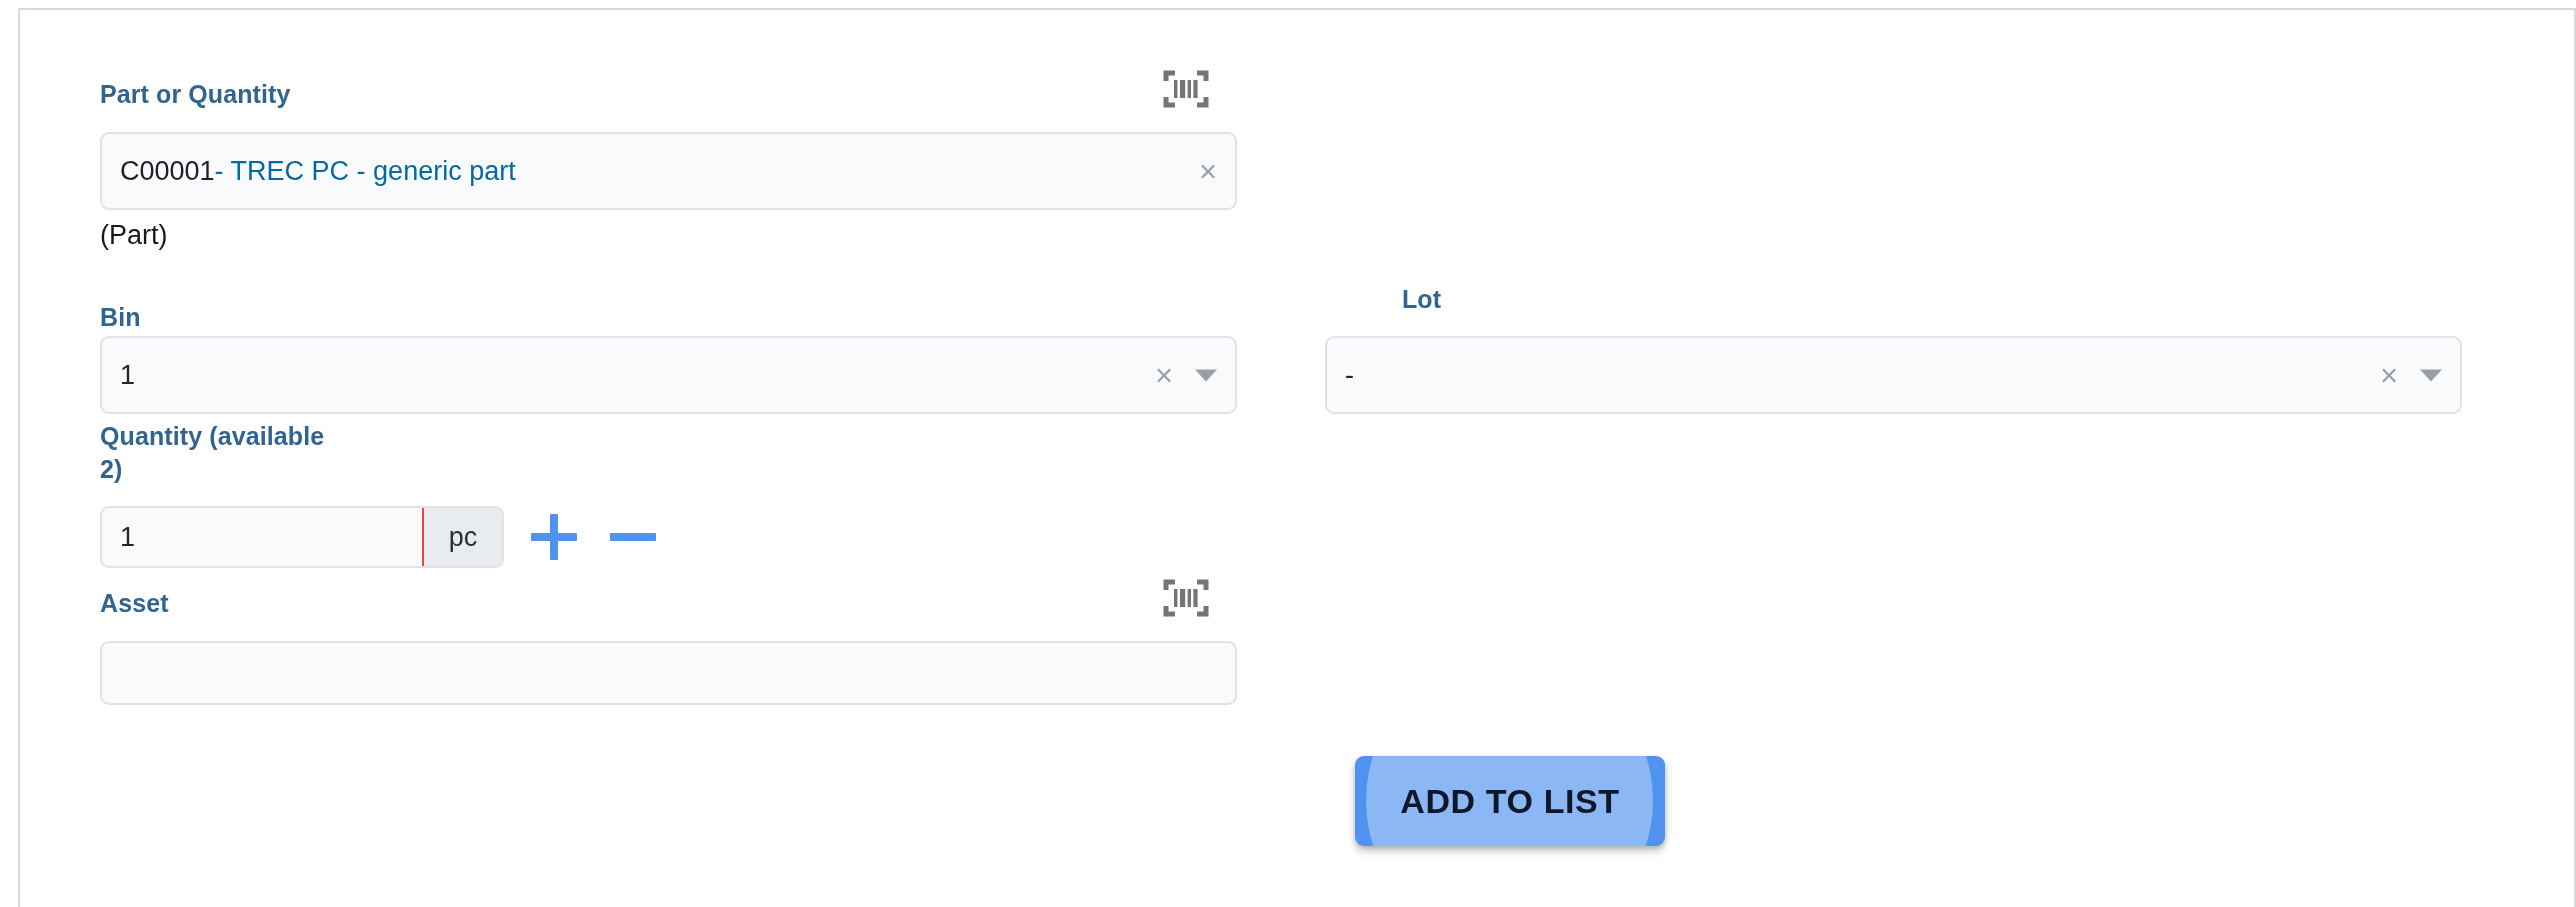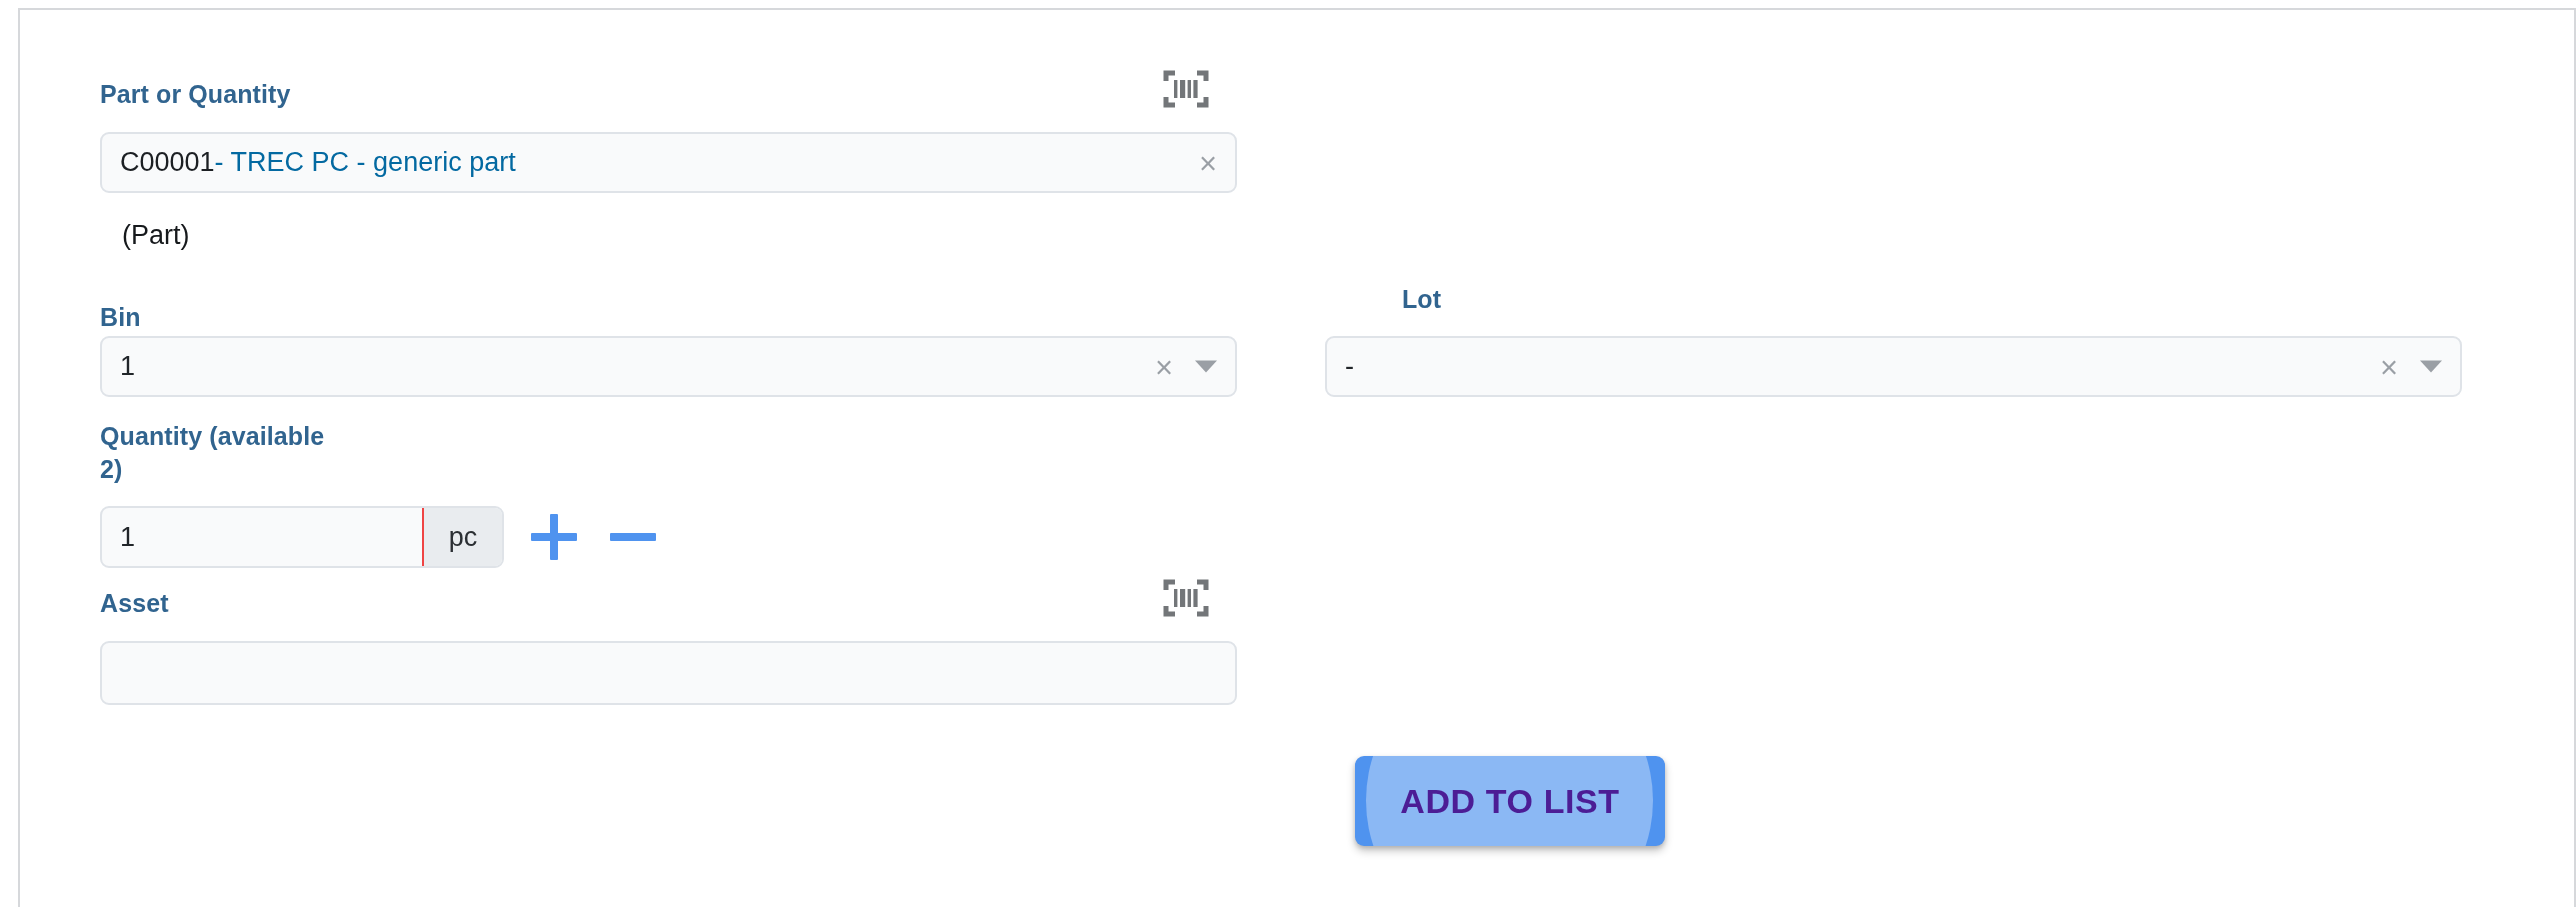--- a/index.html
+++ b/index.html
@@ -33,21 +33,21 @@
     line-height: 33px;
     letter-spacing: 0.1px;
   }
 
   
   .inp {
     position: absolute;
     background: #f9fafb;
     border: 2px solid #dfe3e8;
     border-radius: 9px;
-    height: 61px;
+    height: 78px;
     display: flex;
     align-items: center;
     padding: 0 18px;
     font-size: 27px;
     color: #212529;
   }
   .inp .val-strong { color: #1c1f23; }
   .inp .val-muted  { color: #0369a1; }
 
   .inp-adorn {
@@ -135,21 +135,21 @@
   
   #add-btn {
     position: absolute;
     left: 1335px;
     top: 746px;
     width: 310px;
     height: 90px;
     border: none;
     border-radius: 9px;
     background: #4f93ef;
-    color: #4c1d95;
+    color: #0f172a;
     font-family: "Liberation Sans", sans-serif;
     font-size: 34px;
     font-weight: bold;
     letter-spacing: 0.6px;
     cursor: pointer;
     overflow: hidden;
     box-shadow: 0 5px 9px rgba(0,0,0,0.22), 0 2px 4px rgba(0,0,0,0.14);
     display: flex;
     align-items: center;
     justify-content: center;
@@ -193,21 +193,21 @@
   </span>
 
   <div class="inp" style="left:80px;top:122px;width:1137px;">
     <span class="val-strong">C00001</span>
     <span class="val-muted"> - TREC PC - generic part</span>
     <span class="inp-adorn">
       <span class="clear-x">×</span>
     </span>
   </div>
 
-  <div class="subnote" style="left:80px;top:209px;margin-left:22px;">(Part)</div>
+  <div class="subnote" style="left:80px;top:209px;">(Part)</div>
 
   <div class="fld-label" style="position:absolute;left:80px;top:291px;">Bin</div>
 
   <div class="inp" style="left:80px;top:326px;width:1137px;">
     <span>1</span>
     <span class="inp-adorn">
       <span class="clear-x">×</span>
       <span class="caret-dn"></span>
     </span>
   </div>

